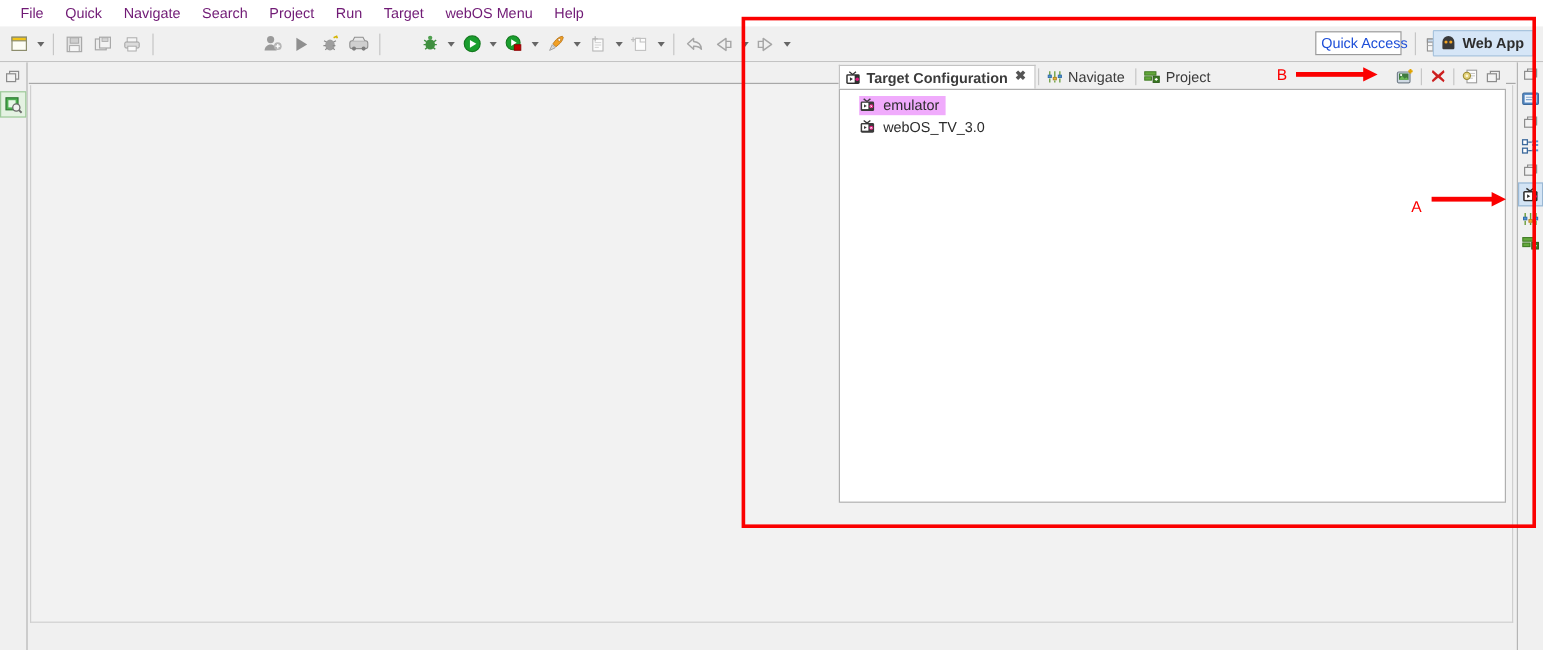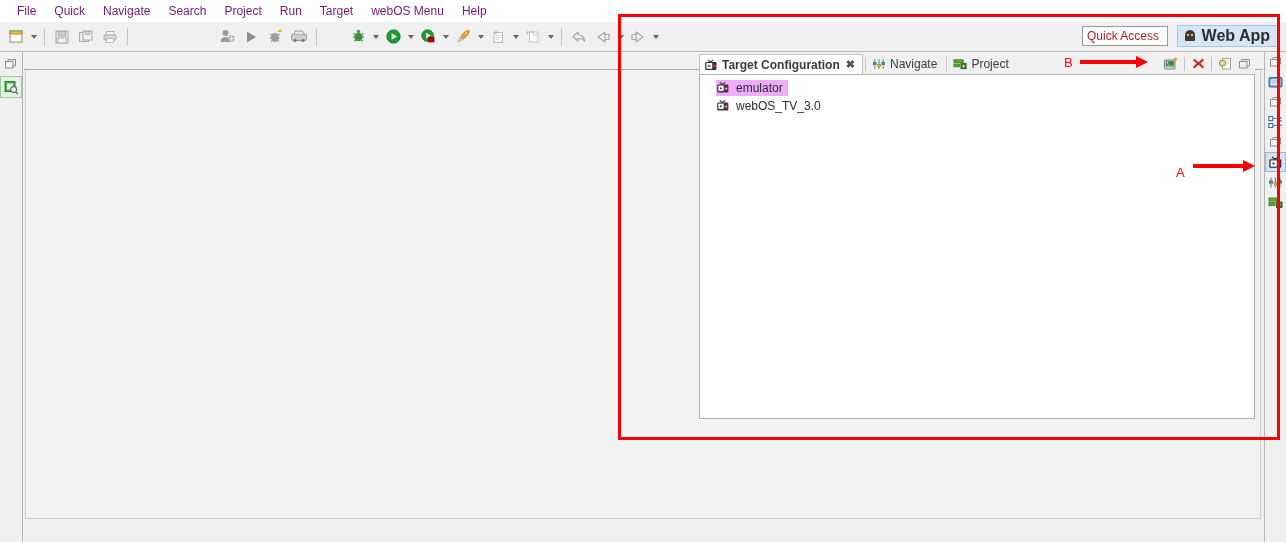--- a/index.html
+++ b/index.html
@@ -69,25 +69,25 @@
   .tb-sep {
     width: 1px; height: 18px;
     background: #c6c6c6;
     margin: 0 5px;
   }
 
   
   .quick-access {
     position: absolute;
     right: 118px; top: 26px;
-    width: 86px; height: 20px;
+    width: 72px; height: 20px;
     background: #ffffff;
     border: 1px solid #9a9a9a;
     font-size: 12px;
-    color: #b91c1c;
+    color: #1d4ed8;
     padding: 0 4px;
     line-height: 19px;
     box-sizing: border-box;
     white-space: nowrap;
   }
   .persp-sep {
     position: absolute;
     right: 106px; top: 27px;
     width: 1px; height: 19px;
     background: #c6c6c6;
@@ -110,21 +110,21 @@
     height: 22px;
     background: #d6e6f7;
     border: 1px solid #a8c4de;
     display: flex;
     align-items: center;
     padding: 0 7px 0 5px;
     box-sizing: border-box;
     border-radius: 1px;
   }
   .persp-webapp .lbl {
-    font-size: 16px;
+    font-size: 12px;
     font-weight: bold;
     color: #2d2d2d;
     margin-left: 5px;
     white-space: nowrap;
   }
 
   
   .workbench {
     position: absolute;
     left: 0; top: 52px;

